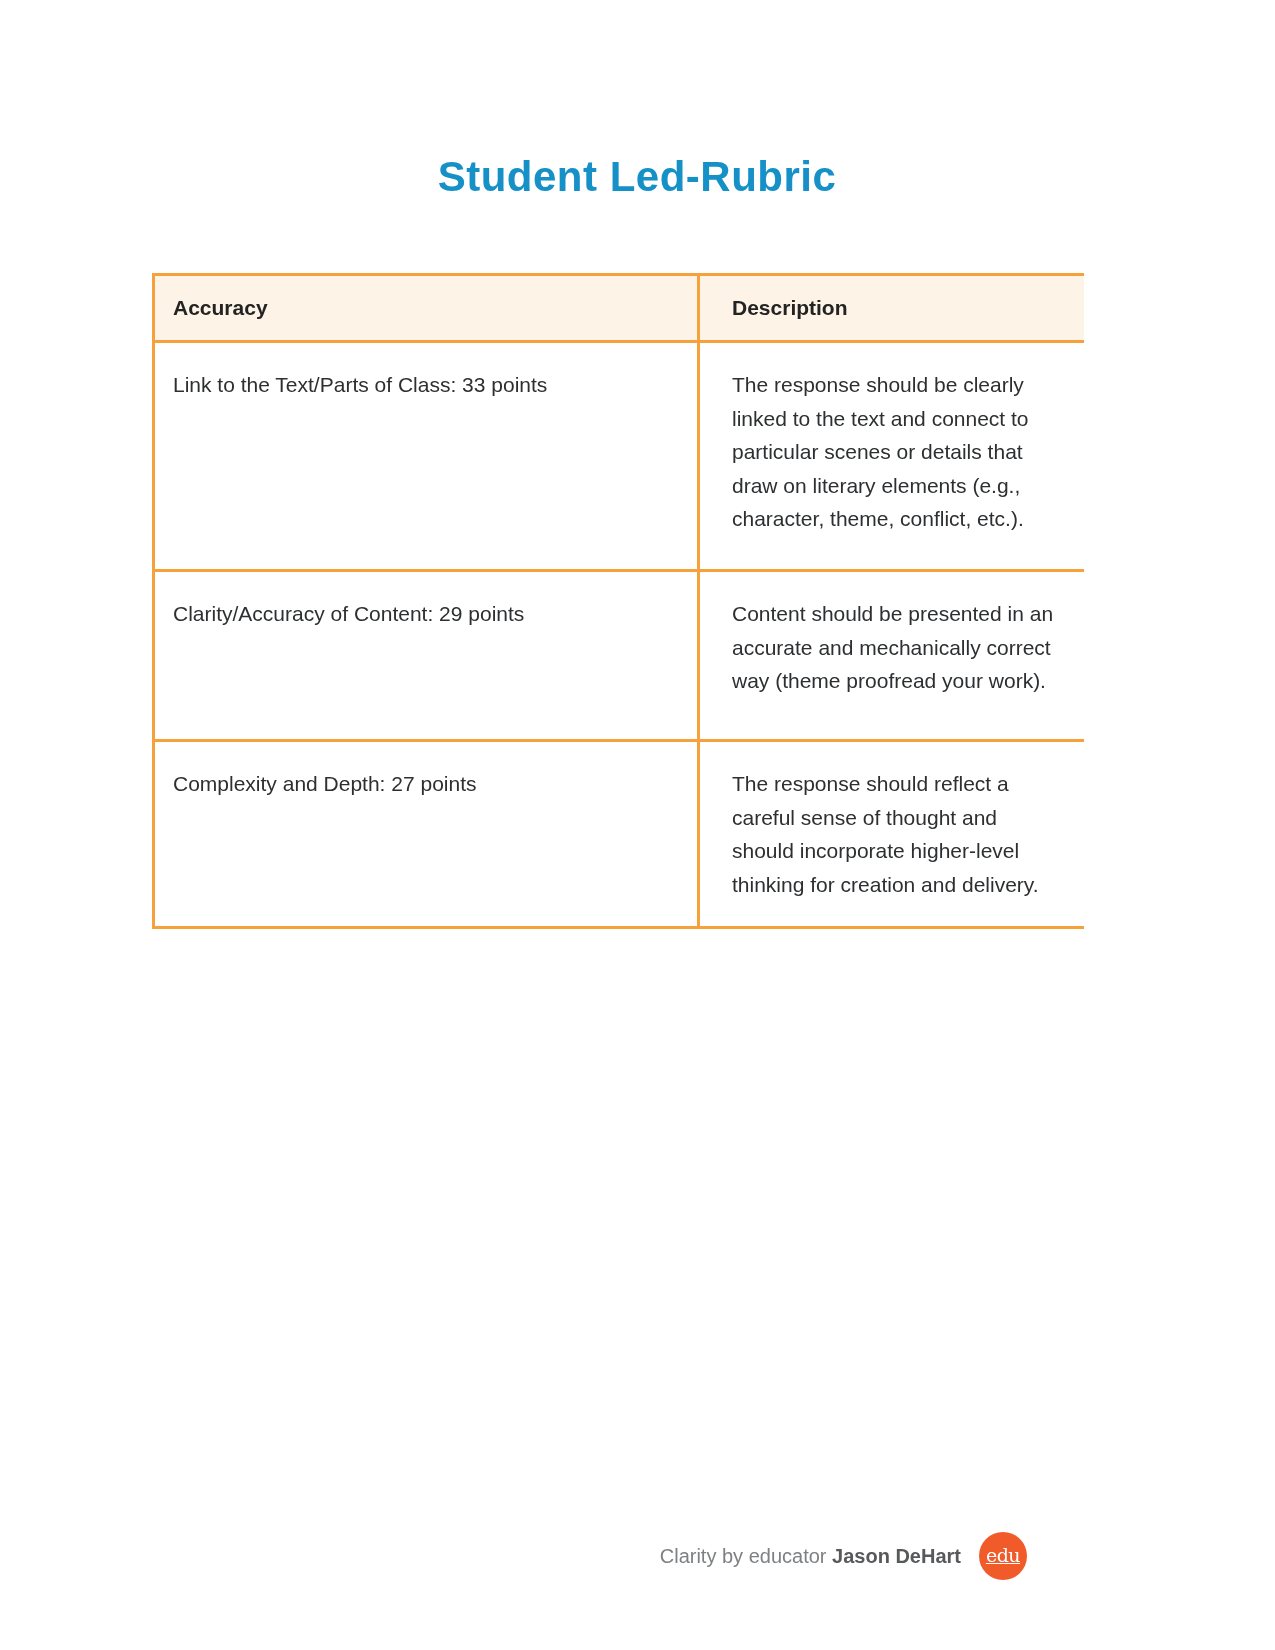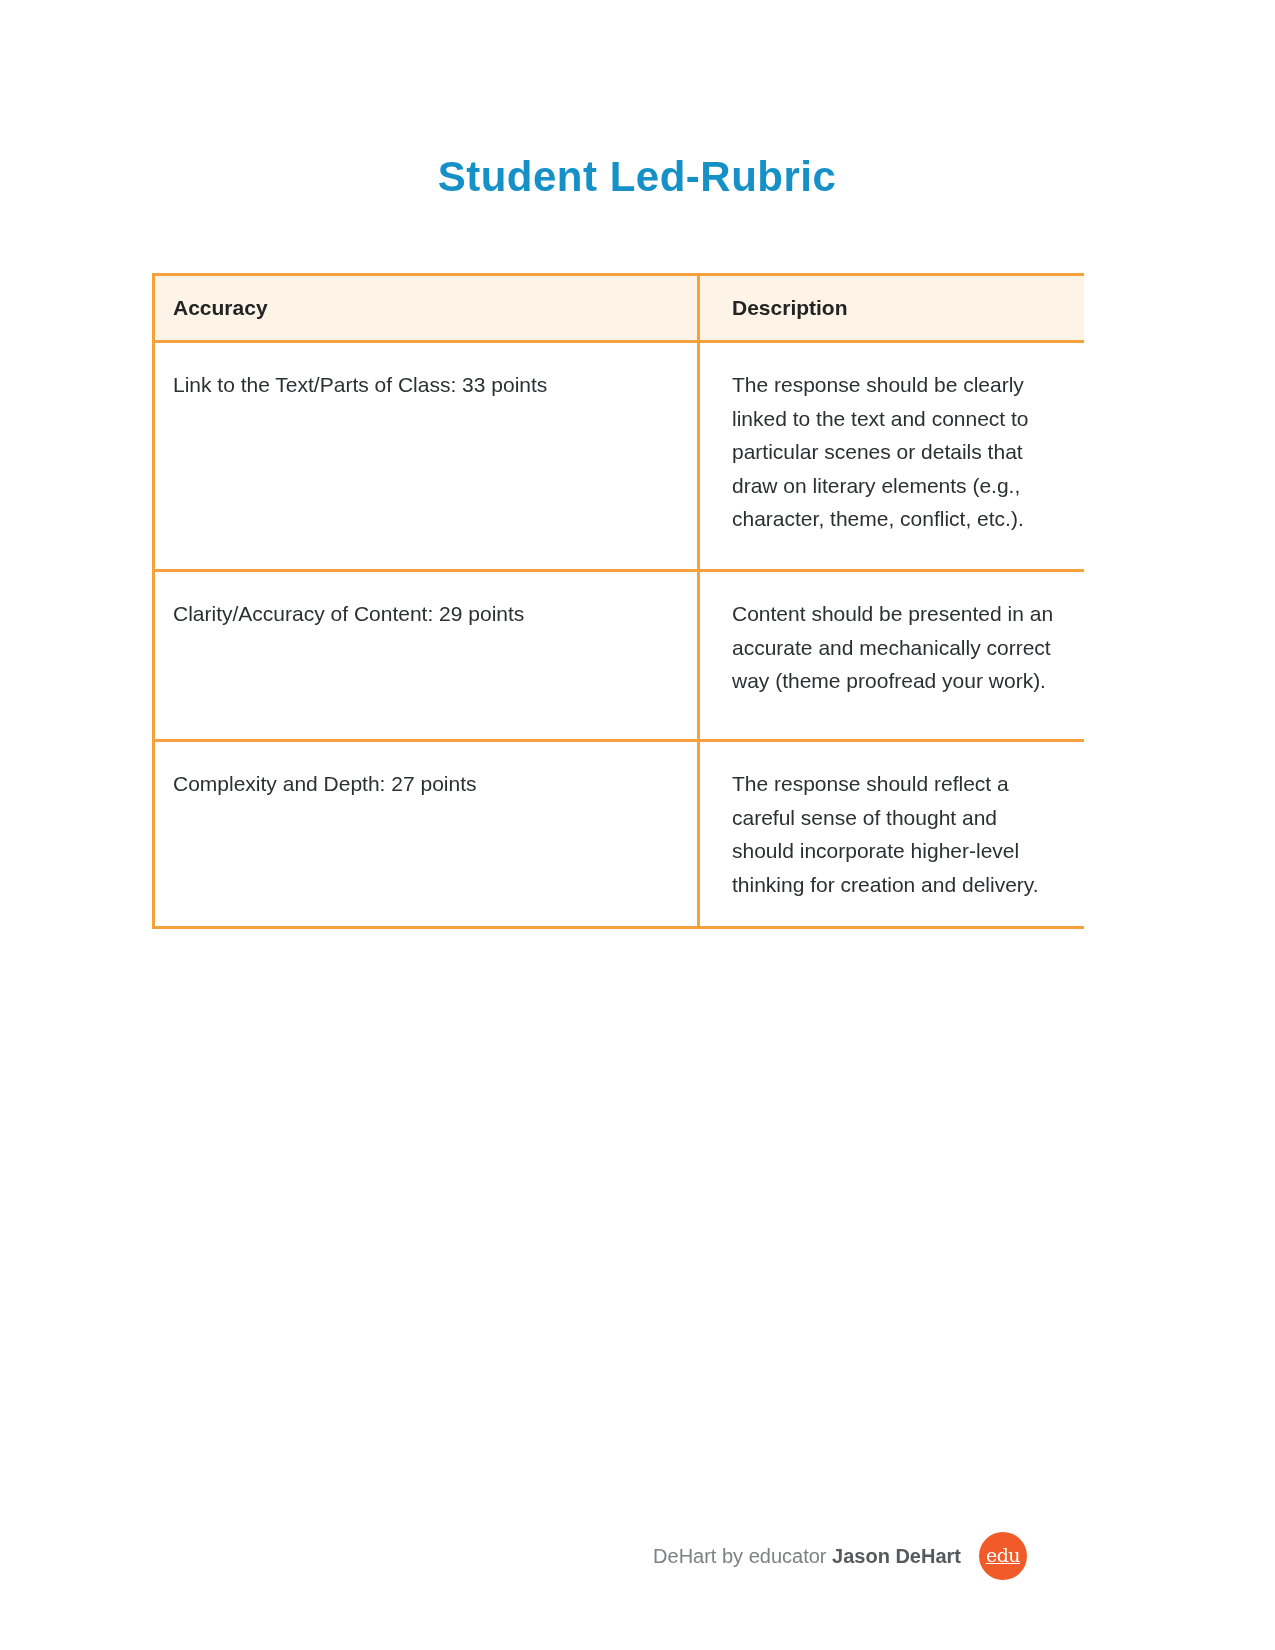--- a/index.html
+++ b/index.html
@@ -128,20 +128,20 @@
 
     <div class="t-row row-3">
       <div class="cell col1">Complexity and Depth: 27 points</div>
       <div class="cell col2">The response should reflect a careful sense of thought and should incorporate higher-level thinking for creation and delivery.</div>
     </div>
 
   </div>
 
   <div class="footer">
     <div class="footer-text">
-      <div><span>DeHart by educator</span> <b>Jason DeHart</b></div>
+      <div><span>Clarity by educator</span> <b>Jason DeHart</b></div>
     </div>
     <div class="logo-circle">
       <span>edu</span>
     </div>
   </div>
 
 </div>
 
 </body></html>

